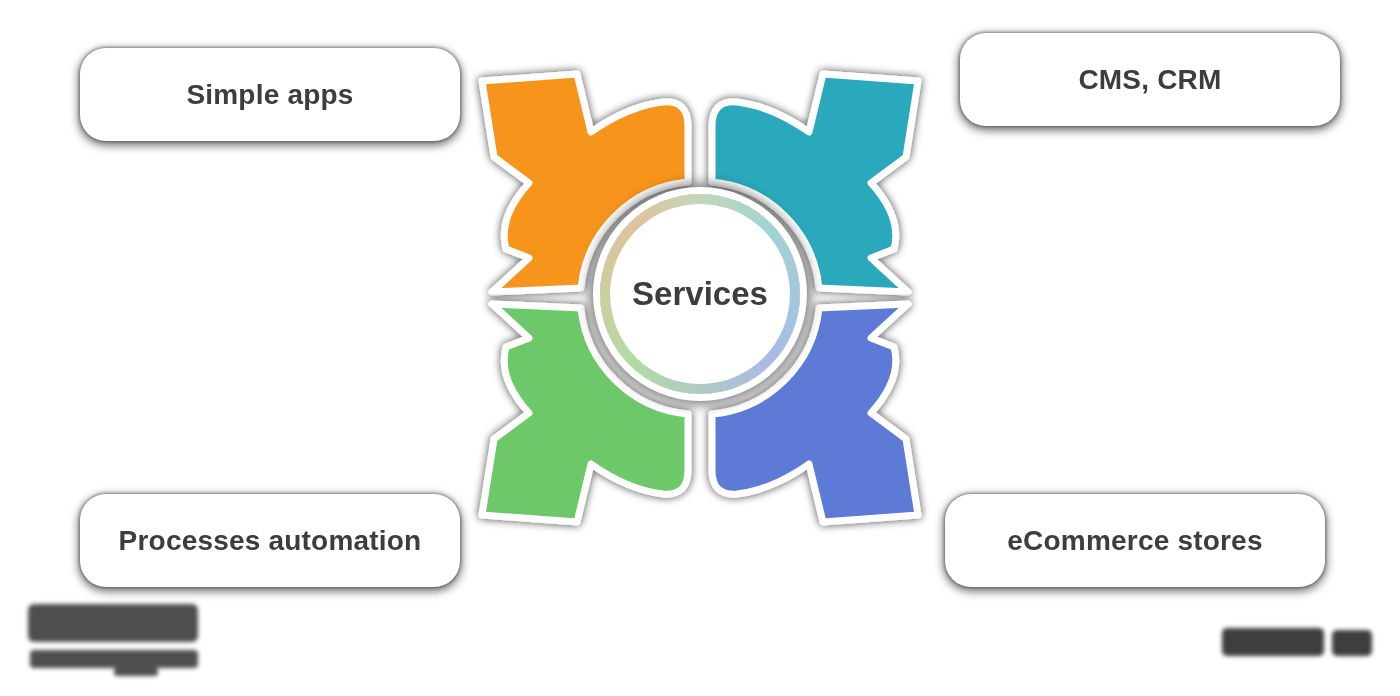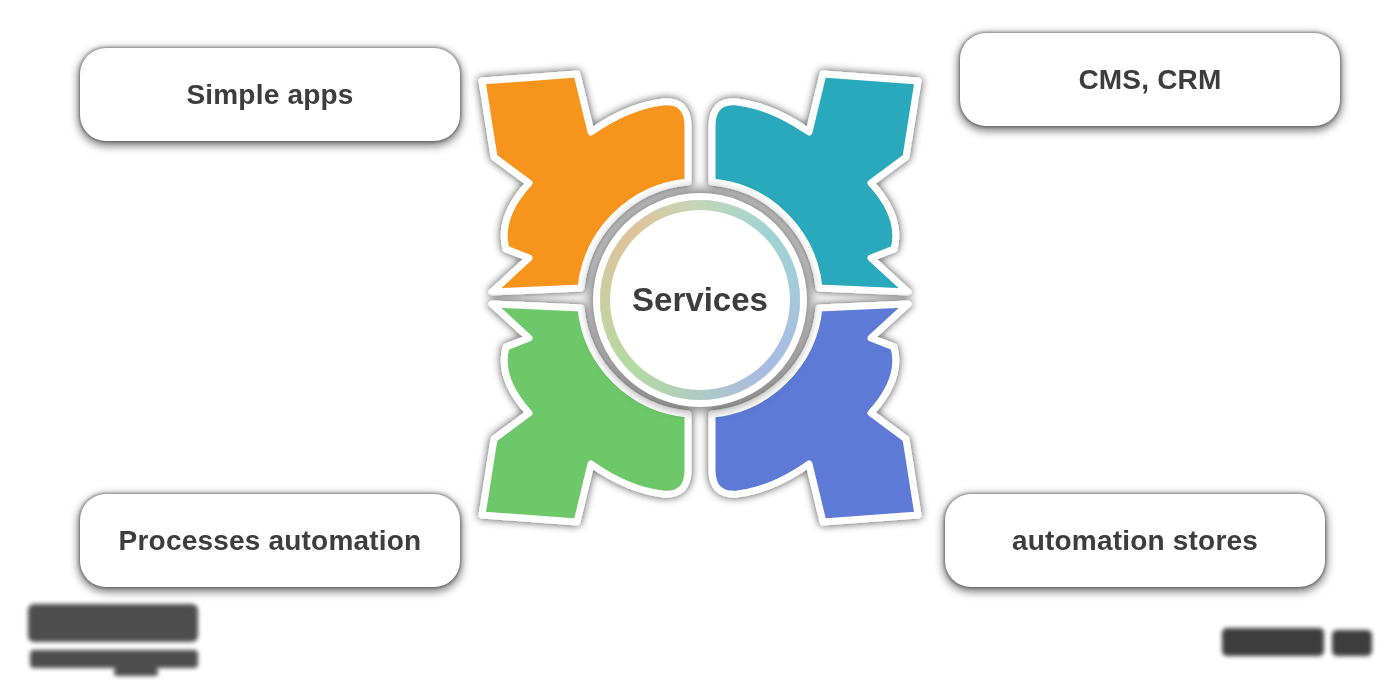--- a/index.html
+++ b/index.html
@@ -23,21 +23,21 @@
   .box-tl{left:80px;top:48px;}
   .box-tr{left:945px;top:33px;margin-left:15px;}
   .box-bl{left:80px;top:494px;}
   .box-br{left:945px;top:494px;}
 
   
   .arms{position:absolute;left:470px;top:62px;}
 
   
   .hub{
-    position:absolute;left:600px;top:200px;width:200px;height:200px;
+    position:absolute;left:600px;top:194px;width:200px;height:200px;
     border-radius:50%;
     background:conic-gradient(from 0deg,
       #c3d6b9 0deg, #9fd4d2 45deg, #a9bae5 135deg,
       #b4dba2 225deg, #e0c29b 315deg, #c3d6b9 360deg);
     box-shadow:0 0 0 7px #ffffff, 0 0 12px 11px rgba(0,0,0,0.50);
     display:flex;align-items:center;justify-content:center;
     z-index:5;
     text-align:center;
   }
   .hub-inner{
@@ -66,21 +66,21 @@
   <div class="label-box box-tl">
     <span>Simple apps</span>
   </div>
   <div class="label-box box-tr">
     <span>CMS, CRM</span>
   </div>
   <div class="label-box box-bl">
     <span>Processes automation</span>
   </div>
   <div class="label-box box-br">
-    <span>automation stores</span>
+    <span>eCommerce stores</span>
   </div>
 
   <svg class="arms" width="460" height="472" viewBox="0 0 460 472">
     <defs>
       <path id="arm" d="M 242 120 L 242 64 Q 242 38 267 40
         C 293 43 319 56 339 70
         L 353 12 L 448 19 L 436 95 L 401 121
         C 421 143 430 165 424 187
         L 401 196 L 438 230 L 349 226
         A 118 118 0 0 0 242 120 Z"></path>

